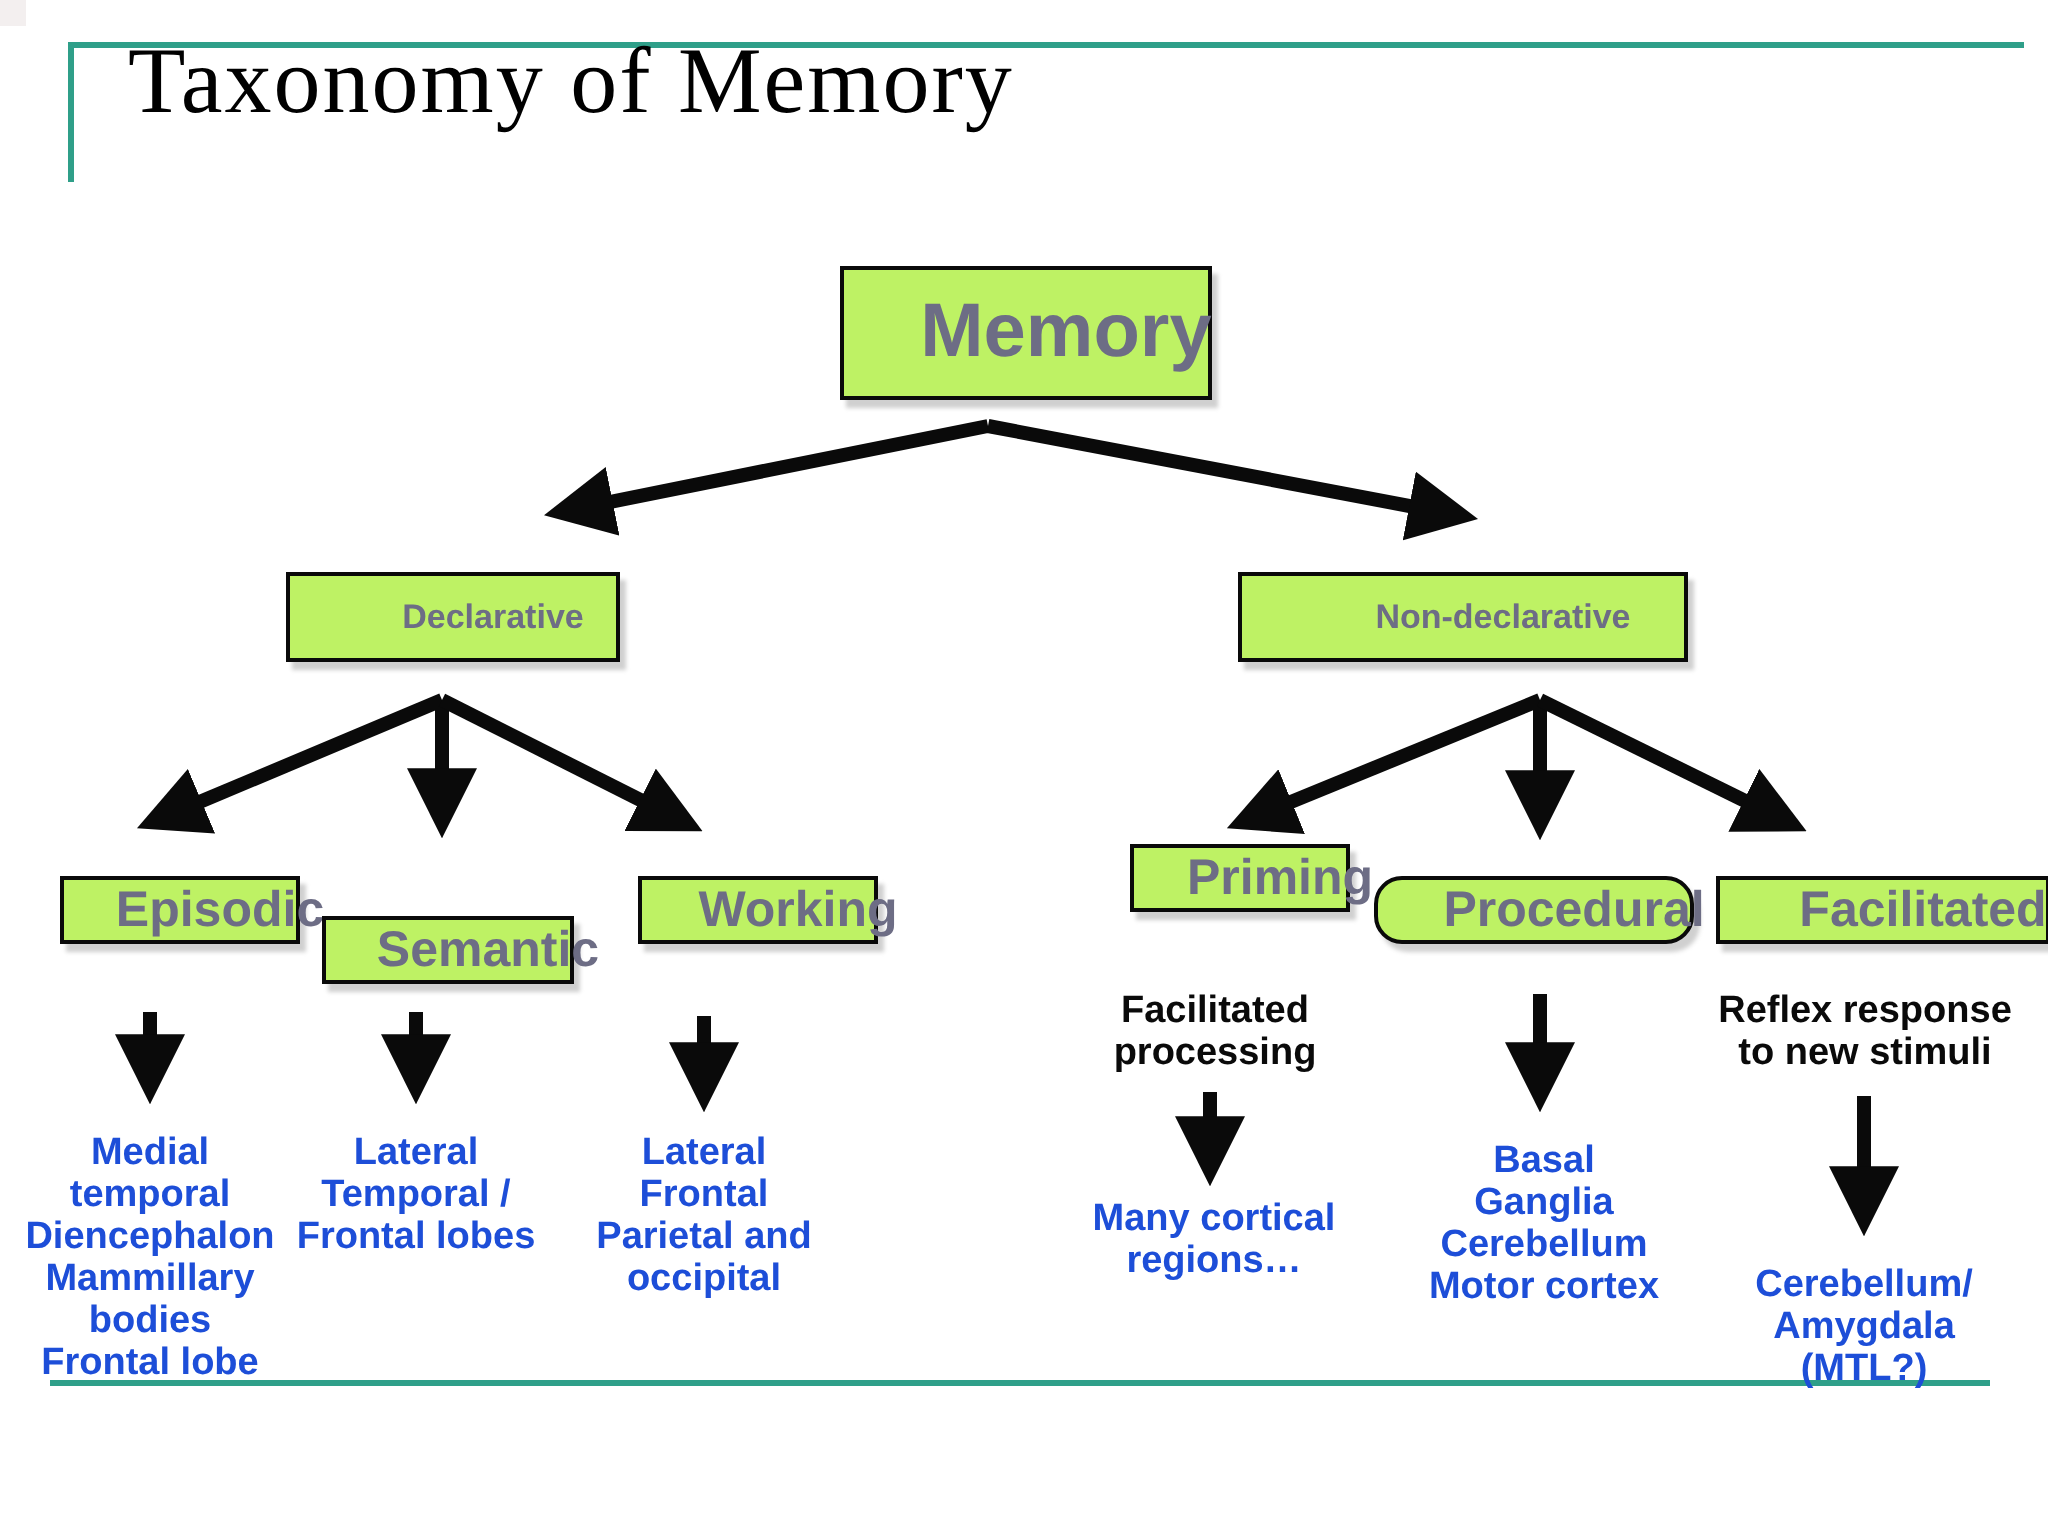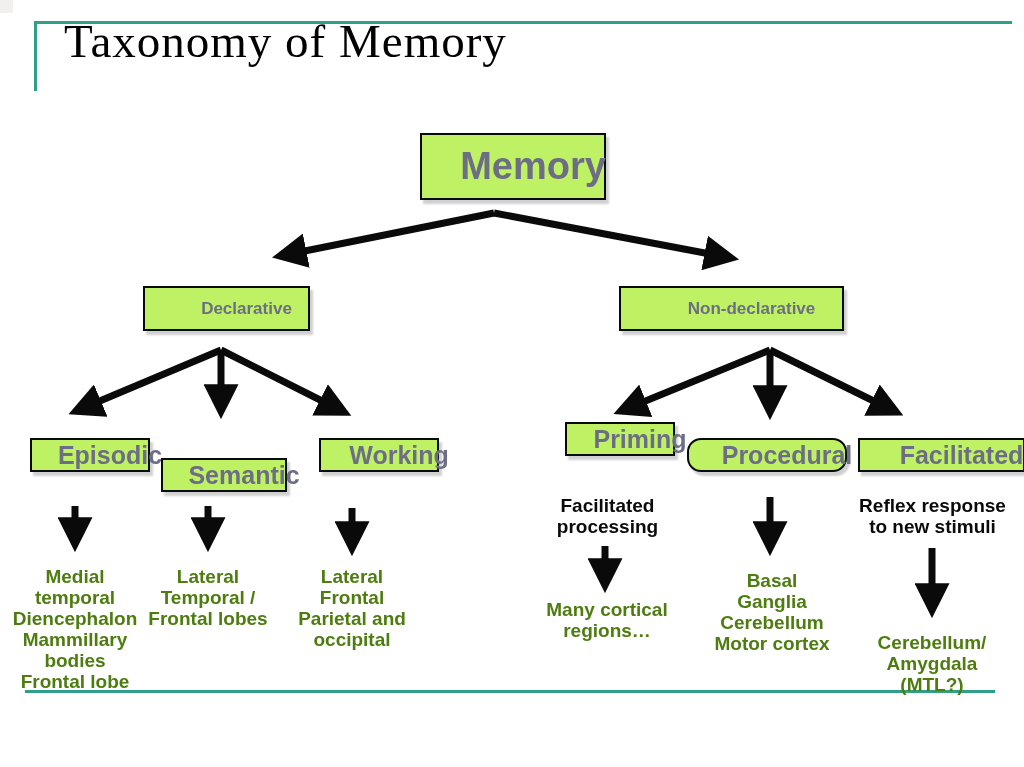--- a/index.html
+++ b/index.html
@@ -37,21 +37,21 @@
   .node-episodic{left:15px;top:438px;width:120px;}
   .node-semantic{left:146px;top:458px;width:126px;}
   .node-working{left:304px;top:438px;width:120px;}
   .node-priming{left:550px;top:422px;width:110px;}
   .node-procedural{left:672px;top:438px;width:160px;border-radius:14px;}
   .node-conditioning{left:843px;top:438px;width:167px;}
   .txt{
     position:absolute;text-align:center;font-weight:bold;font-size:19px;
     line-height:21px;white-space:pre-line;z-index:2;
   }
-  .txt-blue{color:#4d7c0f;}
+  .txt-blue{color:#1d4ed8;}
   .txt-black{color:#0a0a0a;}
   .txt-episodic{left:3px;top:566px;width:144px;}
   .txt-semantic{left:138px;top:566px;width:140px;}
   .txt-working{left:282px;top:566px;width:140px;}
   .txt-priming-note{left:535px;top:495px;width:145px;}
   .txt-priming{left:527px;top:599px;width:160px;}
   .txt-procedural{left:692px;top:570px;width:160px;}
   .txt-conditioning-note{left:850px;top:495px;width:165px;}
   .txt-conditioning{left:852px;top:632px;width:160px;}
   svg.arrows{position:absolute;left:0;top:0;z-index:1;pointer-events:none;}

